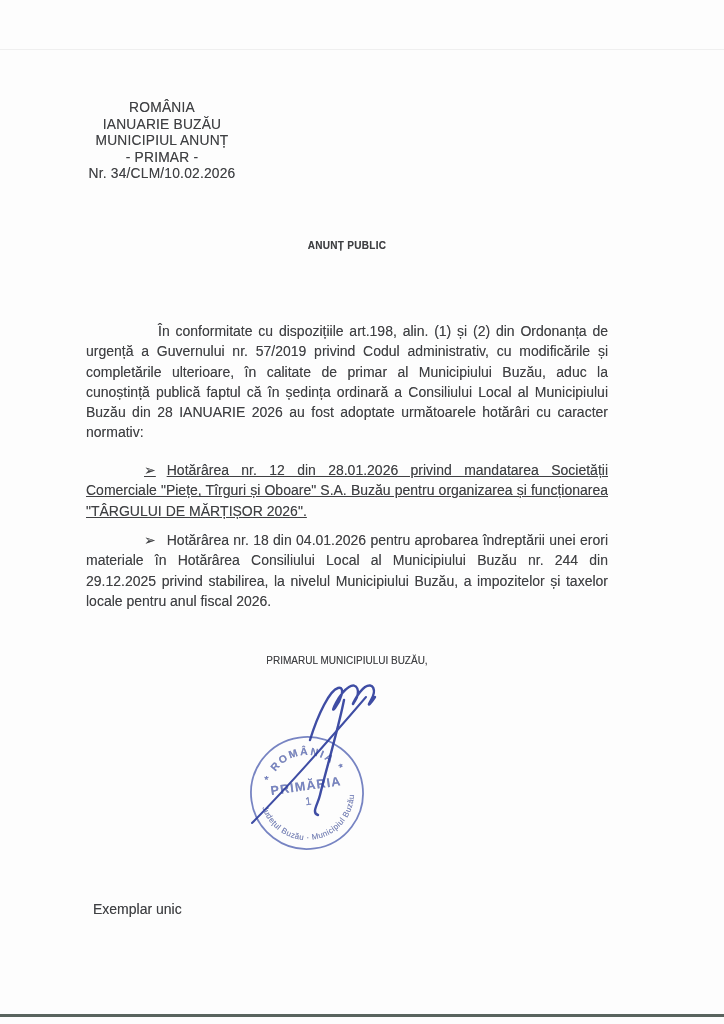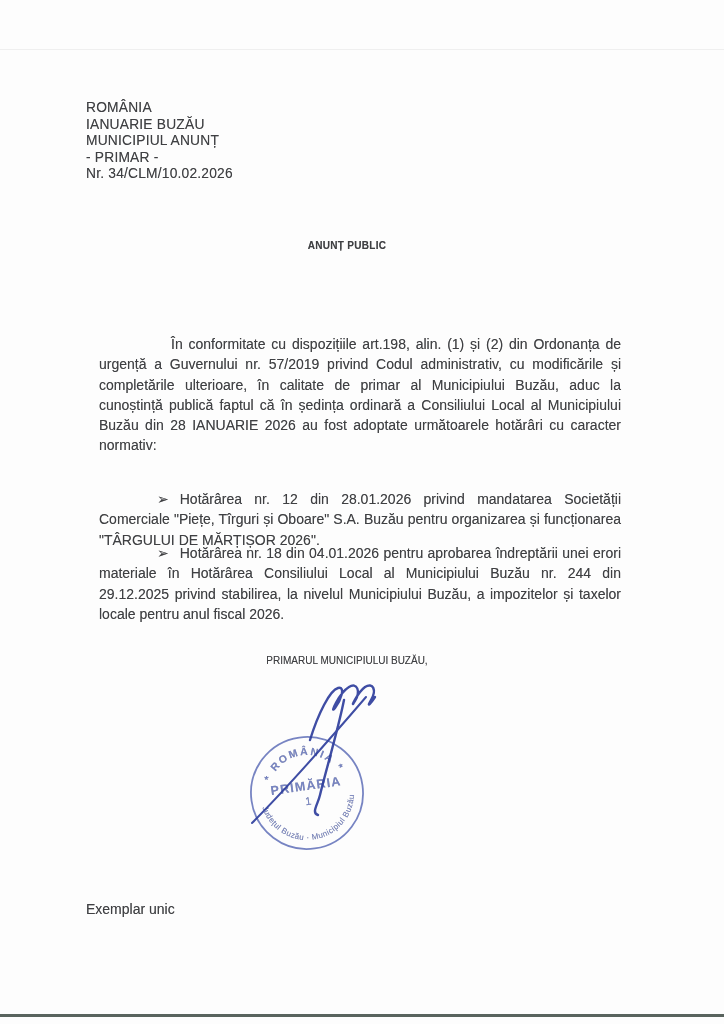--- a/index.html
+++ b/index.html
@@ -20,60 +20,61 @@
     background: #efefef;
   }
   .scan-bar-bottom {
     position: absolute; left: 0; top: 1014px; width: 724px; height: 3px;
     background: #59645e;
   }
 
   
   .letterhead {
     position: absolute; left: 86px; top: 100px; width: 152px;
+    text-align: center;
     font-size: 13.8px; line-height: 16.6px;
     letter-spacing: 0.2px;
     white-space: nowrap;
   }
   .letterhead .bold { font-weight: normal; }
 
   
   .doc-title {
     position: absolute; left: 86px; top: 240px; width: 522px;
     text-align: center;
     font-size: 10px; font-weight: bold; letter-spacing: 0.3px;
   }
 
   
   .para {
-    position: absolute; left: 86px; width: 522px; margin: 13px;
+    position: absolute; left: 86px; width: 522px; margin: 0;
     text-align: justify;
     font-size: 14px; line-height: 20.3px;
   }
   .intro   { top: 321px; text-indent: 72px; }
-  .bullet1 { top: 476px; text-indent: 58px; }
+  .bullet1 { top: 460px; text-indent: 58px; text-decoration: underline; }
   .bullet2 { top: 530px; text-indent: 58px; }
   .marker  { padding-right: 11px; }
 
   
   .sig-block {
     position: absolute; left: 86px; top: 652px; width: 522px;
     text-align: center;
     font-size: 10px; line-height: 18.5px;
   }
 
   
   .overlay-svg {
     position: absolute; left: 222px; top: 678px;
     width: 180px; height: 180px;
   }
 
   
   .footer-note {
-    position: absolute; left: 86px; top: 901px;
+    position: absolute; left: 93px; top: 901px;
     font-size: 14px;
   }
 </style>
 </head>
 <body>
 
 <div class="page">
 
   <div class="scan-line-top"></div>
 

